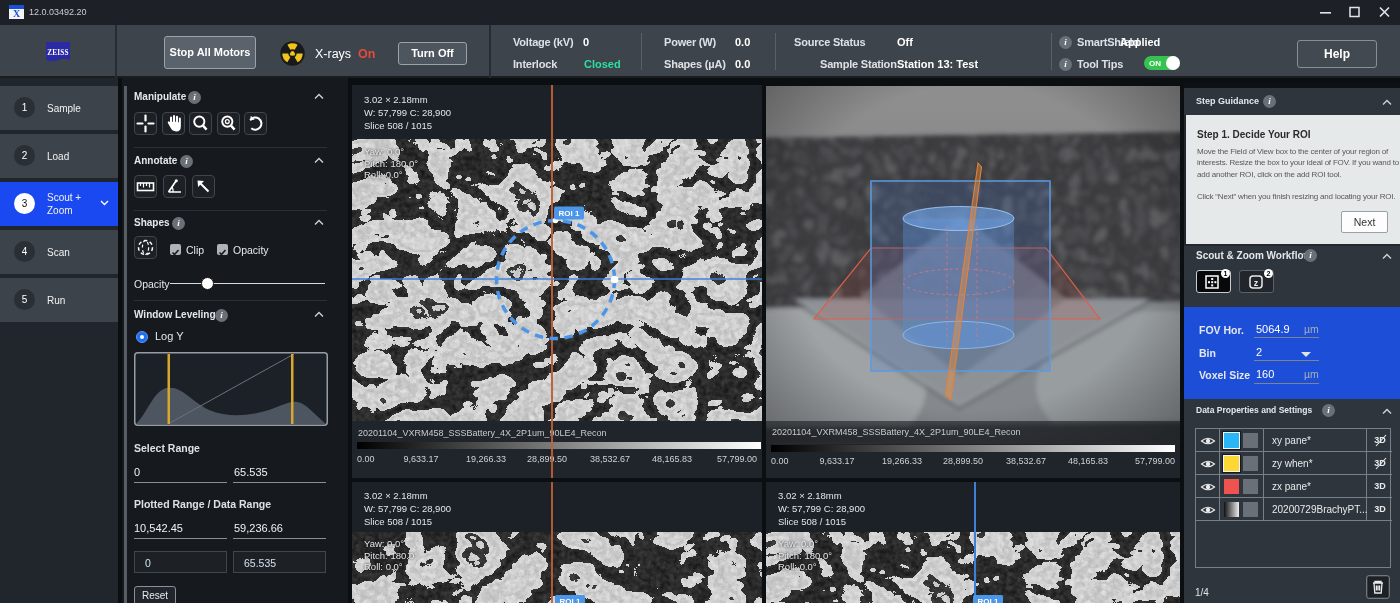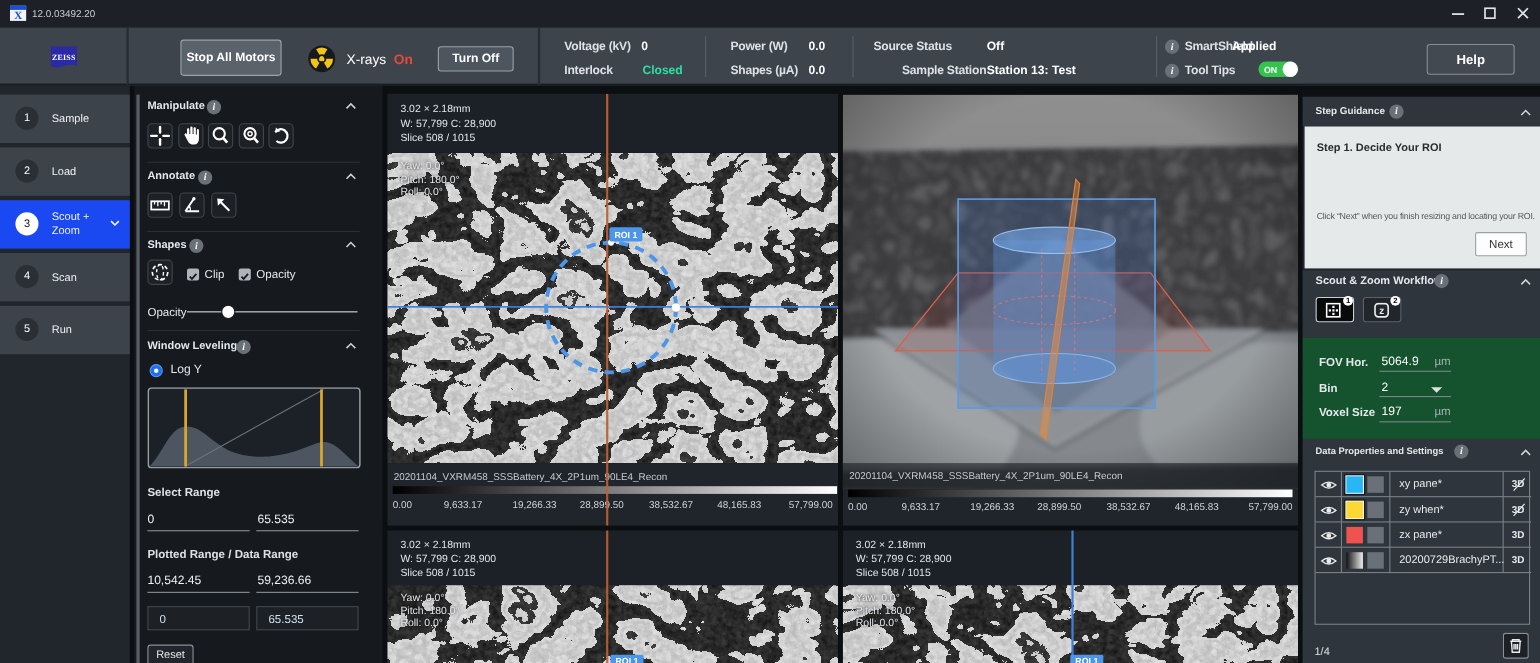--- a/index.html
+++ b/index.html
@@ -448,20 +448,21 @@
   <div class="abs" id="rpanel">
     <div style="position:absolute;left:0;top:0;width:216px;height:6px;background:#0d1014;"></div>
     <div class="rhead" style="top:6px;height:27px;line-height:27px;"><span class="t">Step Guidance</span>
       <div class="pinfo" style="left:79px; top:7px;">i</div>
       <svg style="position:absolute;left:198px;top:11px;" width="10" height="7" viewBox="0 0 10 7">
           <path d="M1 5.5 L5 1.5 L9 5.5" stroke="#cfd3d7" stroke-width="1.4" fill="none"></path>
         </svg>
     </div>
     <div style="position:absolute; left:2px; top:33px; width:214px; height:129px; background:#e6e9ea;">
       <div style="position:absolute;left:11px;top:14px;font-size:10px;font-weight:bold;color:#2b2b2b;">Step 1. Decide Your ROI</div>
+      <div style="position:absolute;left:11px;top:31px;font-size:8px;line-height:11.4px;color:#585858;letter-spacing:-0.2px;white-space:nowrap;">Move the Field of View box to the center of your region of<br>interests. Resize the box to your ideal of FOV. If you wand to<br>add another ROI, click on the add ROI tool.</div>
       <div style="position:absolute;left:11px;top:76px;font-size:8px;line-height:11.4px;color:#585858;letter-spacing:-0.2px;white-space:nowrap;">Click “Next” when you finish resizing and locating your ROI.</div>
       <div style="position:absolute;right:12px;top:96px;width:47px;height:22px;background:#fdfdfd;border:1px solid #9aa0a5;border-radius:2px;font-size:10.5px;color:#333;text-align:center;line-height:20px;">Next</div>
     </div>
     <div style="position:absolute; left:0; top:164px; width:216px; height:61px; background:#2f353c;">
       <div style="position:absolute;left:12px;top:4px;font-size:10px;font-weight:bold;color:#e4e8ec;">Scout &amp; Zoom Workflow</div>
       <div class="pinfo" style="left:120px; top:3px;">i</div>
       <svg style="position:absolute;left:198px;top:7px;" width="10" height="7" viewBox="0 0 10 7">
           <path d="M1 5.5 L5 1.5 L9 5.5" stroke="#cfd3d7" stroke-width="1.4" fill="none"></path>
         </svg>
       <div style="position:absolute;left:12px;top:24px;width:35px;height:23px;background:#07090b;border:1px solid #c8cdd1;border-radius:3px;">
@@ -476,33 +477,33 @@
         <span style="position:absolute;right:0px;top:-2px;width:9px;height:9px;background:#fff;border-radius:50%;color:#000;font-size:7px;font-weight:bold;text-align:center;line-height:9px;">1</span>
       </div>
       <div style="position:absolute;left:55px;top:24px;width:35px;height:23px;background:#22262c;border:1px solid #5a6167;border-radius:3px;">
         <svg style="position:absolute;left:9px;top:4px;" width="15" height="15" viewBox="0 0 15 15">
             <rect x="1" y="1" width="12" height="12" rx="3" fill="none" stroke="#e8eaec" stroke-width="1.5"></rect>
             <text x="7" y="10.5" font-size="9" font-weight="bold" fill="#e8eaec" text-anchor="middle" font-family="Liberation Sans">z</text>
           </svg>
         <span style="position:absolute;right:0px;top:-2px;width:9px;height:9px;background:#fff;border-radius:50%;color:#000;font-size:7px;font-weight:bold;text-align:center;line-height:9px;">2</span>
       </div>
     </div>
-    <div style="position:absolute; left:0; top:225px; width:216px; height:92px; background:#14532d;">
+    <div style="position:absolute; left:0; top:225px; width:216px; height:92px; background:#1d4ed8;">
       <div style="position:absolute;left:15px;top:17px;font-size:10.5px;font-weight:bold;color:#e4e8ec;">FOV Hor.</div>
       <div style="position:absolute;left:72px;top:16px;font-size:11px;color:#fff;">5064.9</div>
       <div style="position:absolute;left:120px;top:16px;font-size:10.5px;color:#a9afb5;">µm</div>
       <div style="position:absolute;left:70px;top:30px;width:65px;height:1px;background:#7d848b;"></div>
       <div style="position:absolute;left:15px;top:40px;font-size:10.5px;font-weight:bold;color:#e4e8ec;">Bin</div>
       <div style="position:absolute;left:72px;top:39px;font-size:11px;color:#fff;">2</div>
       <svg style="position:absolute;left:116px;top:44px;" width="12" height="7" viewBox="0 0 12 7">
           <path d="M1 1 L6 6 L11 1 Z" fill="#dfe3e6"></path>
         </svg>
       <div style="position:absolute;left:70px;top:53px;width:65px;height:1px;background:#7d848b;"></div>
       <div style="position:absolute;left:15px;top:62px;font-size:10.5px;font-weight:bold;color:#e4e8ec;">Voxel Size</div>
-      <div style="position:absolute;left:72px;top:61px;font-size:11px;color:#fff;">197</div>
+      <div style="position:absolute;left:72px;top:61px;font-size:11px;color:#fff;">160</div>
       <div style="position:absolute;left:120px;top:61px;font-size:10.5px;color:#a9afb5;">µm</div>
       <div style="position:absolute;left:70px;top:76px;width:65px;height:1px;background:#7d848b;"></div>
     </div>
     <div style="position:absolute; left:0; top:317px; width:216px; height:208px; background:#2f353c;">
       <div style="position:absolute;left:12px;top:6px;font-size:8.5px;font-weight:bold;color:#e4e8ec;">Data Properties and Settings</div>
       <div class="pinfo" style="left:138px; top:5px;">i</div>
       <svg style="position:absolute;left:198px;top:9px;" width="10" height="7" viewBox="0 0 10 7">
           <path d="M1 5.5 L5 1.5 L9 5.5" stroke="#cfd3d7" stroke-width="1.4" fill="none"></path>
         </svg>
       <div id="dtable" style="position:absolute;left:11px;top:29px;width:196px;height:140px;border:1px solid #788087;">

